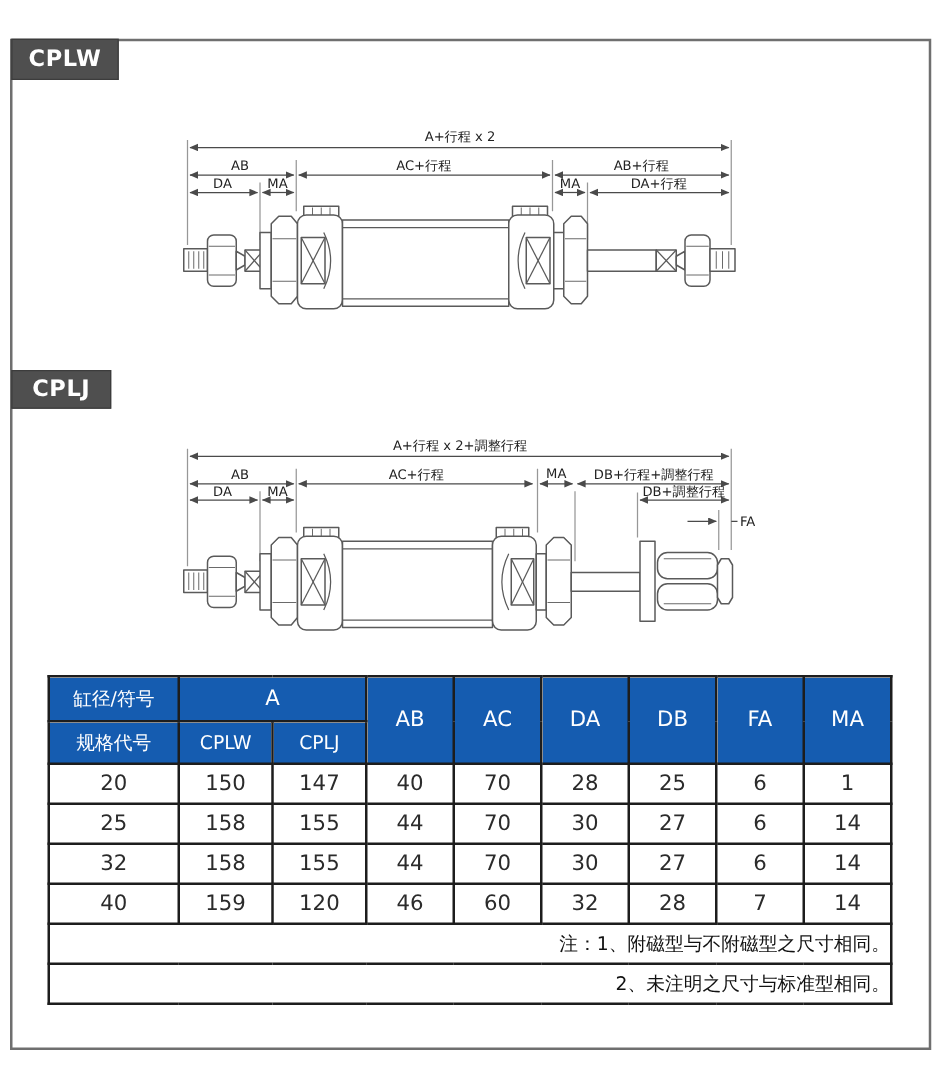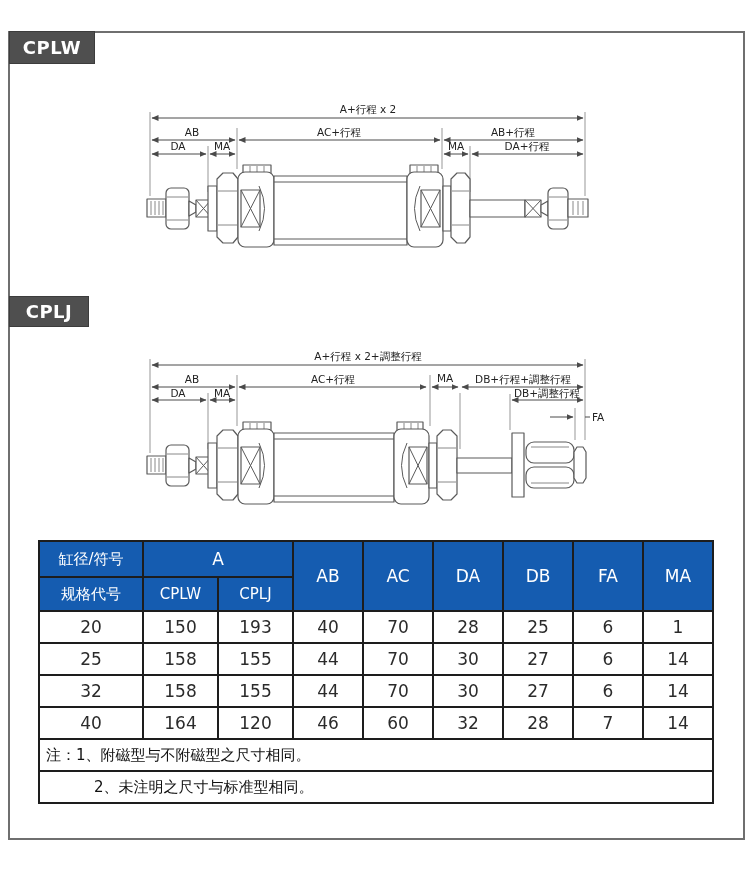--- a/index.html
+++ b/index.html
@@ -31,21 +31,21 @@
     border-collapse:collapse;table-layout:fixed;background:#fff;
   }
   .spec td{
     border:2px solid #1d1d1d;text-align:center;padding:0;overflow:hidden;
   }
   .spec td.hd{background:#155cb0;color:#ffffff;}
   .hd-cn{font-weight:normal;font-size:15px;}
   .hd-lt{font-size:17px;}
   .spec td.val{font-size:17px;color:#2b2b2b;}
   .spec td.note{
-    text-align:left;font-size:15px;color:#111;padding-left:6px;
+    text-align:right;font-size:15px;color:#111;padding-left:6px;
   }
   .spec td.note.indent{padding-left:54px;}
   tr.hrow1{height:36px;} tr.hrow2{height:34px;}
   tr.drow{height:32px;border-radius:11px;} tr.nrow{height:32px;}
 </style>
 </head>
 <body>
 
 <div class="frame"></div>
 
@@ -264,21 +264,21 @@
     </tr>
     <tr class="hrow2">
       <td class="hd hd-cn">规格代号</td>
       <td class="hd hd-lt" style="font-size:15px">CPLW</td>
       <td class="hd hd-lt" style="font-size:15px">CPLJ</td>
     </tr>
 
     <tr class="drow">
       <td class="val">20</td>
       <td class="val">150</td>
-      <td class="val">193</td>
+      <td class="val">147</td>
       <td class="val">40</td>
       <td class="val">70</td>
       <td class="val">28</td>
       <td class="val">25</td>
       <td class="val">6</td>
       <td class="val">1</td>
     </tr>
     <tr class="drow">
       <td class="val">25</td>
       <td class="val">158</td>
@@ -296,21 +296,21 @@
       <td class="val">155</td>
       <td class="val">44</td>
       <td class="val">70</td>
       <td class="val">30</td>
       <td class="val">27</td>
       <td class="val">6</td>
       <td class="val">14</td>
     </tr>
     <tr class="drow">
       <td class="val">40</td>
-      <td class="val">164</td>
+      <td class="val">159</td>
       <td class="val">120</td>
       <td class="val">46</td>
       <td class="val">60</td>
       <td class="val">32</td>
       <td class="val">28</td>
       <td class="val">7</td>
       <td class="val">14</td>
     </tr>
 
     <tr class="nrow">

